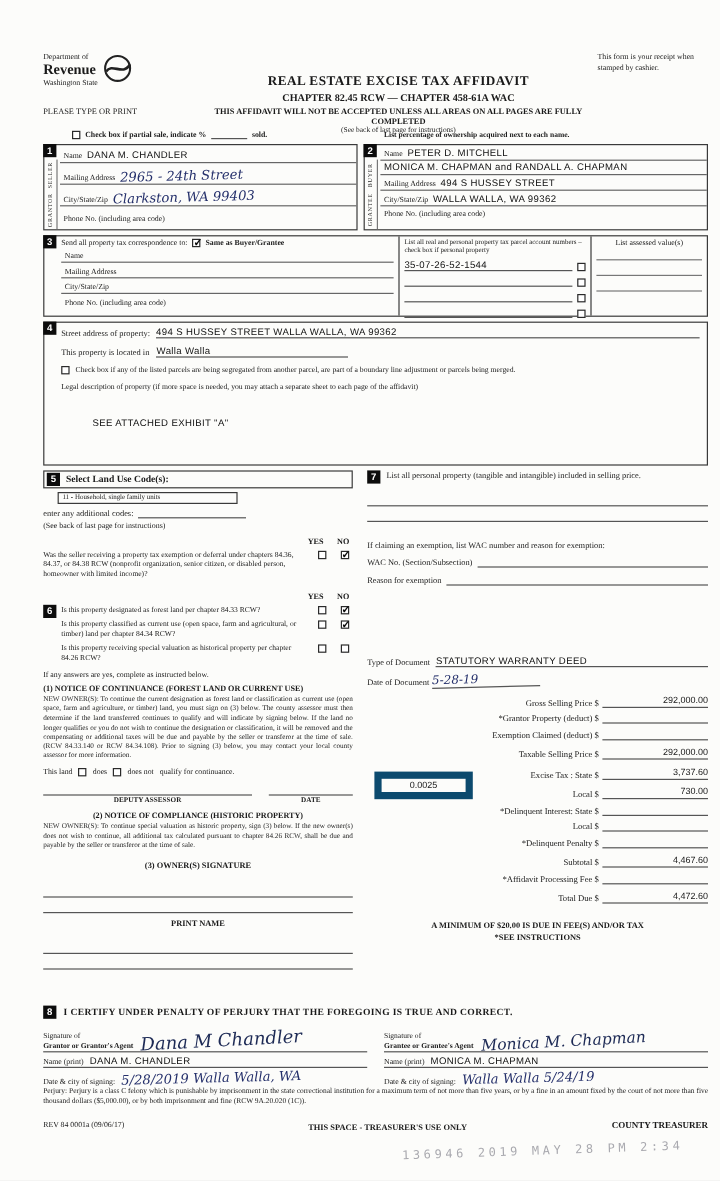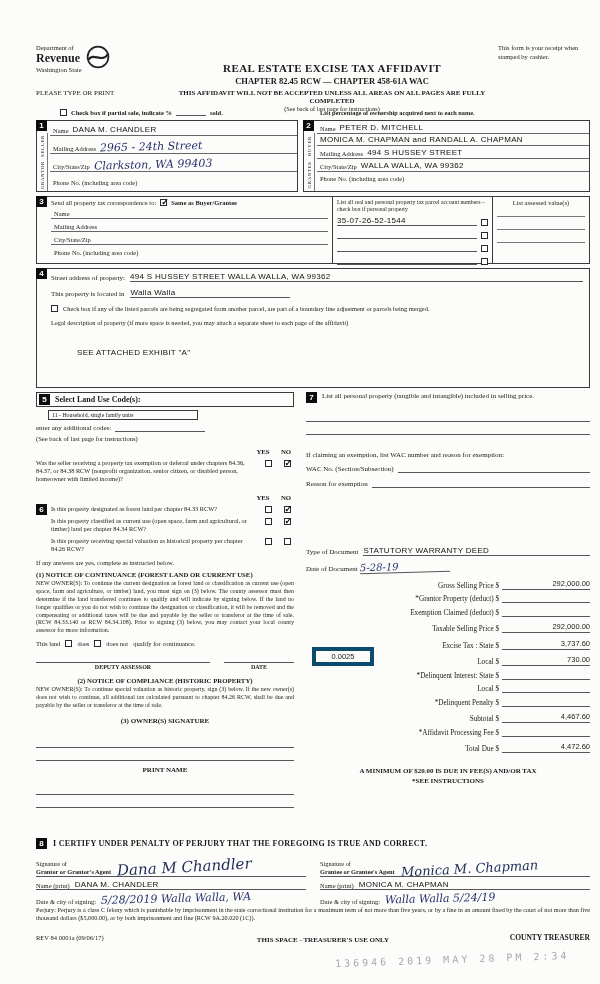--- a/index.html
+++ b/index.html
@@ -29,21 +29,21 @@
   .vstrip { position:absolute; left:0; top:12px; bottom:0; width:11px; border-right:1px solid #777; display:flex; flex-direction:column; align-items:center; justify-content:space-around; }
   .vtext { writing-mode:vertical-rl; transform:rotate(180deg); font-size:5px; letter-spacing:.6px; color:#222; }
   .blankline { border-bottom:1px solid #555; height:13px; }
   .qrow { display:flex; gap:5px; font-size:6.3px; line-height:1.3; margin-top:4px; }
   .qtext { flex:1; }
   .qcol { width:14px; text-align:center; flex:0 0 14px; }
   .ynhead { display:flex; justify-content:flex-end; font-size:6.8px; font-weight:bold; gap:9px; padding-right:1px; }
   .mrow { display:flex; align-items:flex-end; justify-content:flex-end; margin-top:5.5px; position:relative; }
   .mlabel { font-size:7.2px; text-align:right; padding-right:3px; }
   .mval { width:88px; text-align:right; border-bottom:1px solid #555; font-family:"Liberation Sans",sans-serif; font-size:7.5px; padding-bottom:1px; }
-  .ratebox { position:absolute; left:6px; bottom:0; width:62px; border:4px solid #0c4a6e; text-align:center; font-family:"Liberation Sans",sans-serif; font-size:7.5px; padding:1px 0; }
+  .ratebox { position:absolute; left:6px; bottom:0; width:82px; border:6px solid #0c4a6e; text-align:center; font-family:"Liberation Sans",sans-serif; font-size:7.5px; padding:1px 0; }
   .body6 { font-size:6px; line-height:1.3; text-align:justify; color:#1c1c1c; }
   .ctr { text-align:center; }
   .stamp {
     font-family:"DejaVu Sans Mono", monospace; font-size:10px; letter-spacing:3px;
     color:#9b9ba2; transform:rotate(-2deg); white-space:nowrap; opacity:.85;
   }
 </style>
 </head>
 <body>
 

